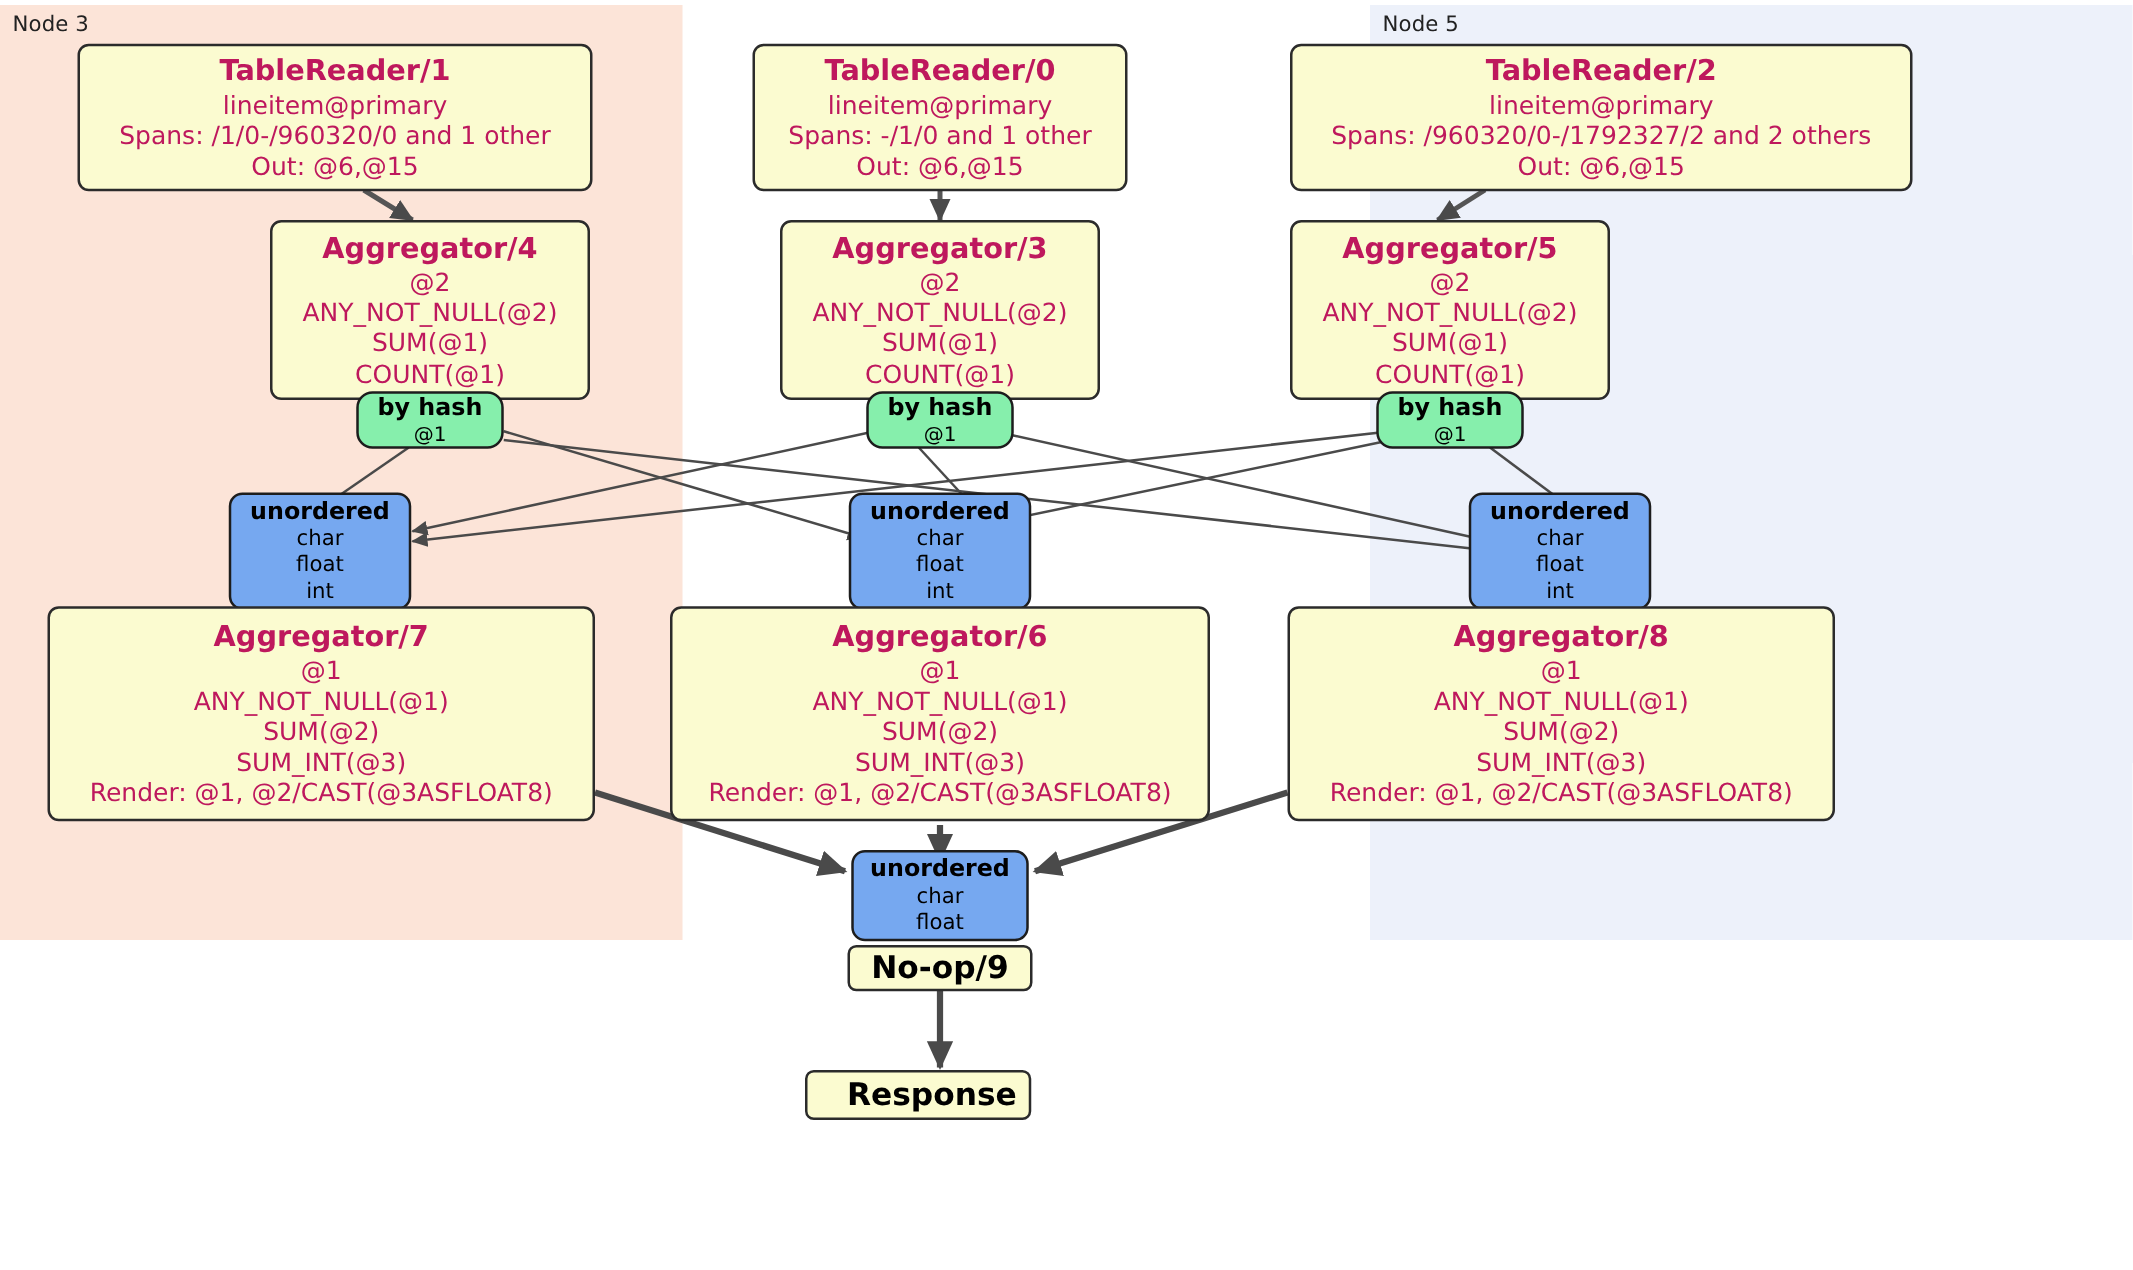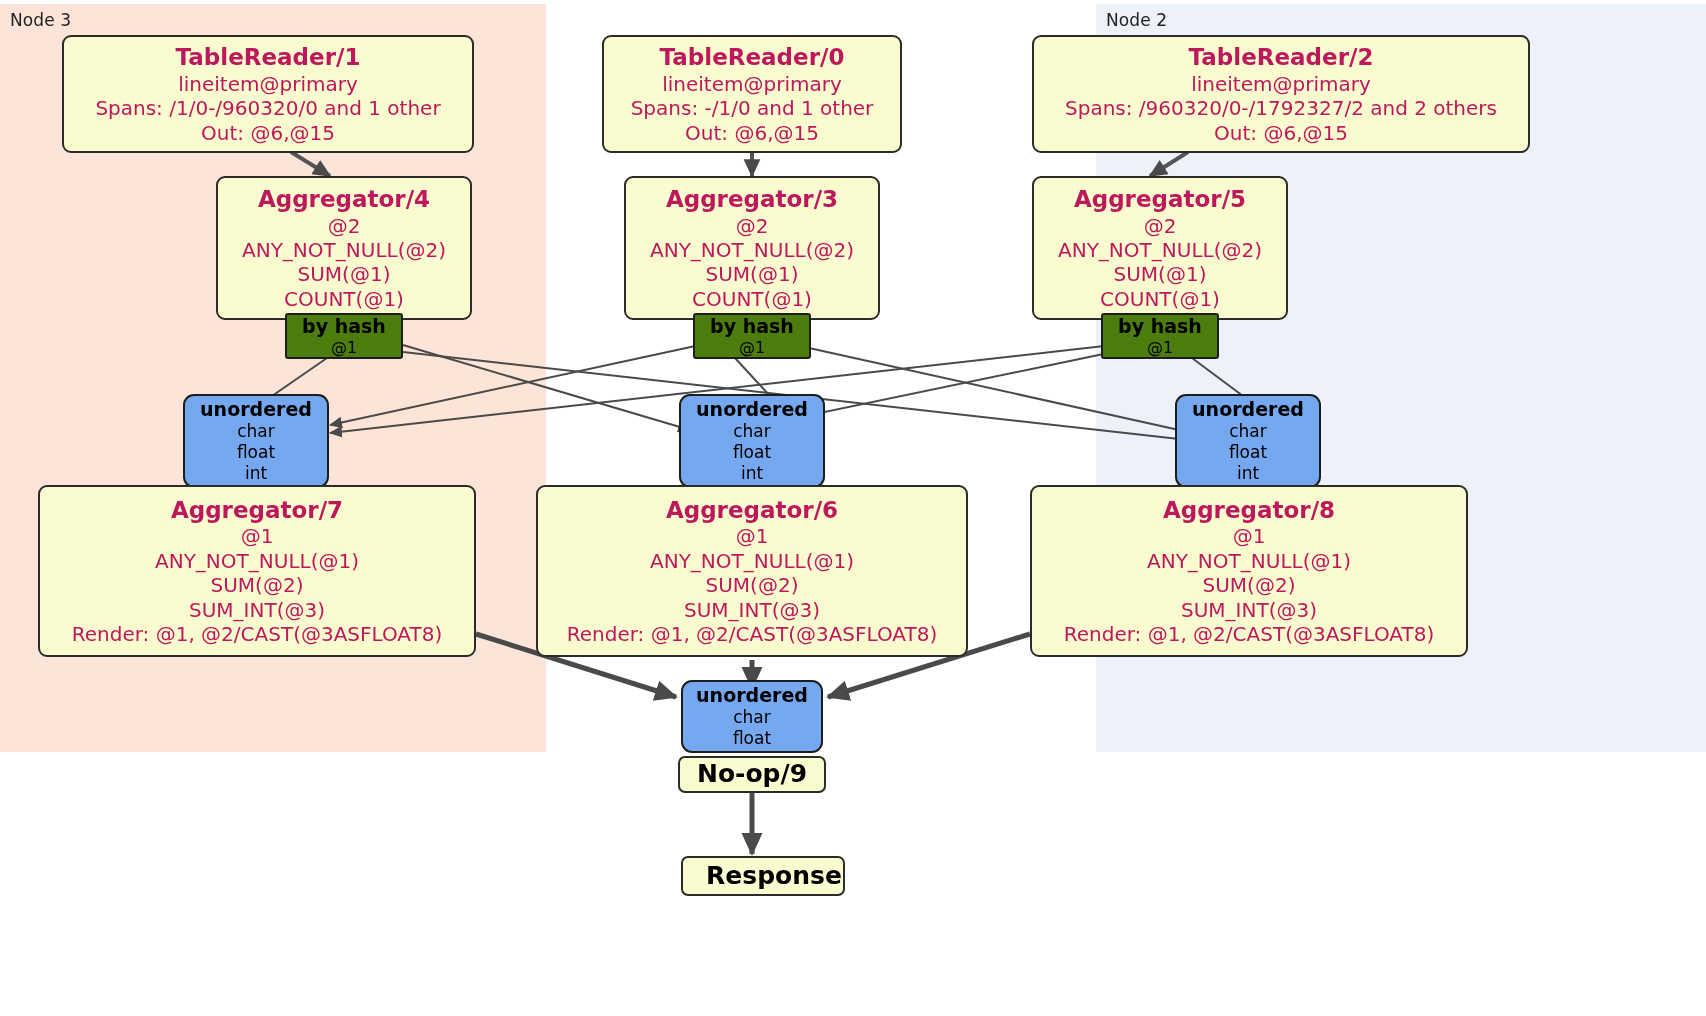--- a/index.html
+++ b/index.html
@@ -26,21 +26,21 @@
     text-align:center;line-height:1.22;
   }
   .proc{
     background:#fbfbd0;border:2px solid #2b2b2b;border-radius:9px;
     font-size:19px;color:#be185d;padding:5px 8px;
   }
   .proc .ttl{font-weight:bold;font-size:23px;line-height:1.25;}
   .proc .ln{font-size:20px;white-space:nowrap;}
 
   .router{
-    background:#4d7c0f;border:2px solid #1d1d1d;border-radius:3px;
+    background:#86efac;border:2px solid #1d1d1d;border-radius:13px;
     color:#000;padding:3px 10px;
   }
   .router .ttl{font-weight:bold;font-size:19px;}
   .router .ln{font-size:16px;}
 
   .sync{
     background:#76a8f0;border:2px solid #1d1d1d;border-radius:11px;
     color:#000;padding:4px 10px;
   }
   .sync .ttl{font-weight:bold;font-size:19px;}
@@ -61,21 +61,21 @@
 </style>
 </head>
 <body>
 
 <div id="stage">
 
   <div class="panel" id="panel-node3">
     <div class="panel-label">Node 3</div>
   </div>
   <div class="panel" id="panel-node2">
-    <div class="panel-label">Node 2</div>
+    <div class="panel-label">Node 5</div>
   </div>
 
   <svg id="edges" viewBox="0 0 1706 1016">
     <defs>
       <marker id="arrThin" markerWidth="7" markerHeight="7" refX="6" refY="3.5" orient="auto" markerUnits="strokeWidth">
         <path d="M0,0.6 L6.5,3.5 L0,6.4 z" fill="#4a4a4a"></path>
       </marker>
       <marker id="arrThick" markerWidth="5" markerHeight="5" refX="4.2" refY="2.5" orient="auto" markerUnits="strokeWidth">
         <path d="M0,0.4 L4.6,2.5 L0,4.6 z" fill="#4a4a4a"></path>
       </marker>
@@ -214,17 +214,17 @@
   <div class="box sync" style="left:681px;top:680px;width:142px;height:73px;">
     <div class="ttl">unordered</div>
     <div class="ln">char</div>
     <div class="ln">float</div>
   </div>
 
   <div class="box leafbox" style="left:678px;top:756px;width:148px;height:37px;justify-content:center;">
     <div class="ttl">No-op/9</div>
   </div>
 
-  <div class="box leafbox" style="left:681px;top:856px;width:164px;height:40px;padding-left:22px;">
+  <div class="box leafbox" style="left:644px;top:856px;width:181px;height:40px;padding-left:22px;">
     <div class="ttl">Response</div>
   </div>
 
 </div>
 
 </body></html>

